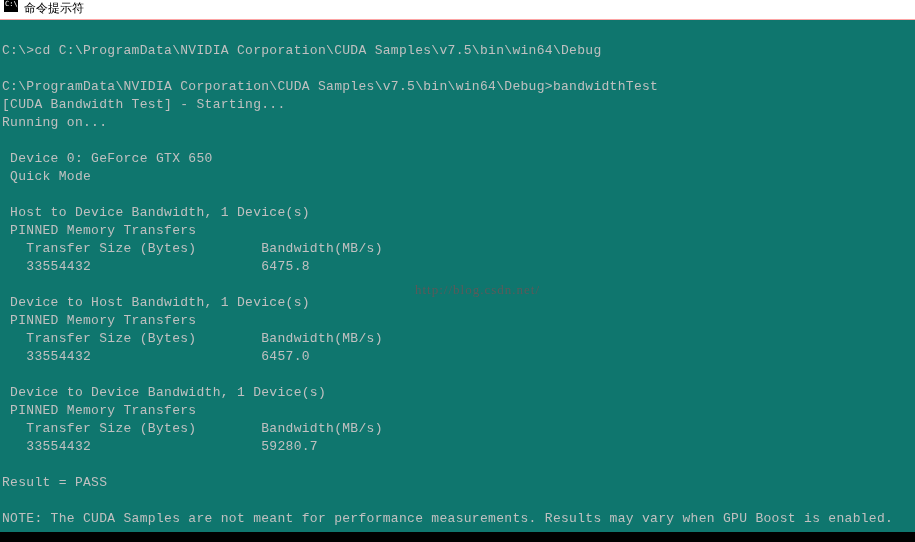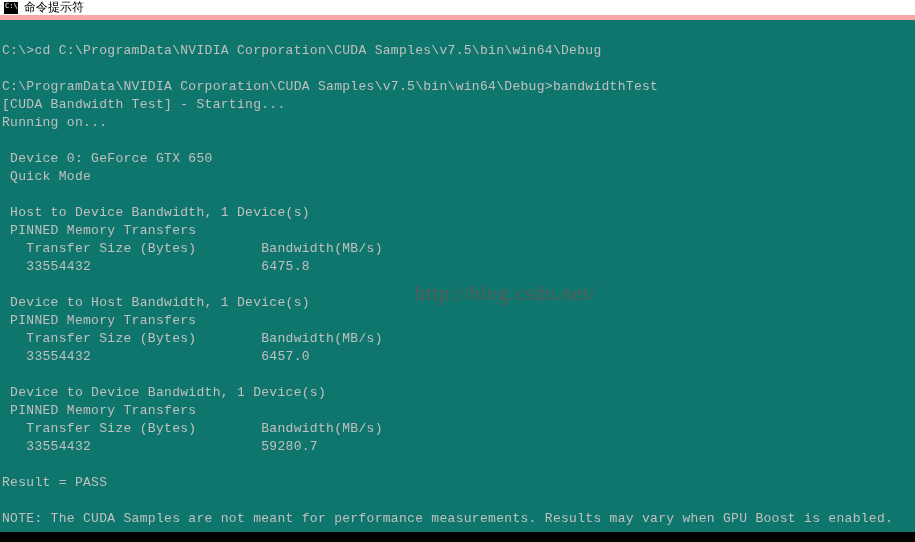--- a/index.html
+++ b/index.html
@@ -15,25 +15,24 @@
       font-size: 13px;
       color: #c0c0c0;
       overflow: hidden;
       position: relative;
     }
     .titlebar {
       background: #fff;
       color: #000;
       height: 20px;
       display: flex;
-      align-items: center;
       padding: 0 4px;
       font-family: "Microsoft YaHei", "SimSun", sans-serif;
       font-size: 12px;
-      border-bottom: 5px solid #fca5a5;
+      border-bottom: 1px solid #fca5a5;
     }
     .titlebar-icon {
       width: 14px;
       height: 12px;
       background: #000;
       margin-right: 6px;
       position: relative;
       display: inline-block;
     }
     .titlebar-icon::before {
@@ -52,21 +51,21 @@
       padding: 4px 2px;
       white-space: pre;
       line-height: 18px;
       letter-spacing: 0.3px;
     }
     .watermark {
       position: absolute;
       top: 282px;
       left: 415px;
       color: #5a5a5a;
-      font-size: 20px;
+      font-size: 13px;
       font-family: "SimSun", serif;
       letter-spacing: 1px;
       pointer-events: none;
     }
   </style>
 </head>
 <body>
 
 <div class="titlebar">
   <span class="titlebar-icon"></span>

